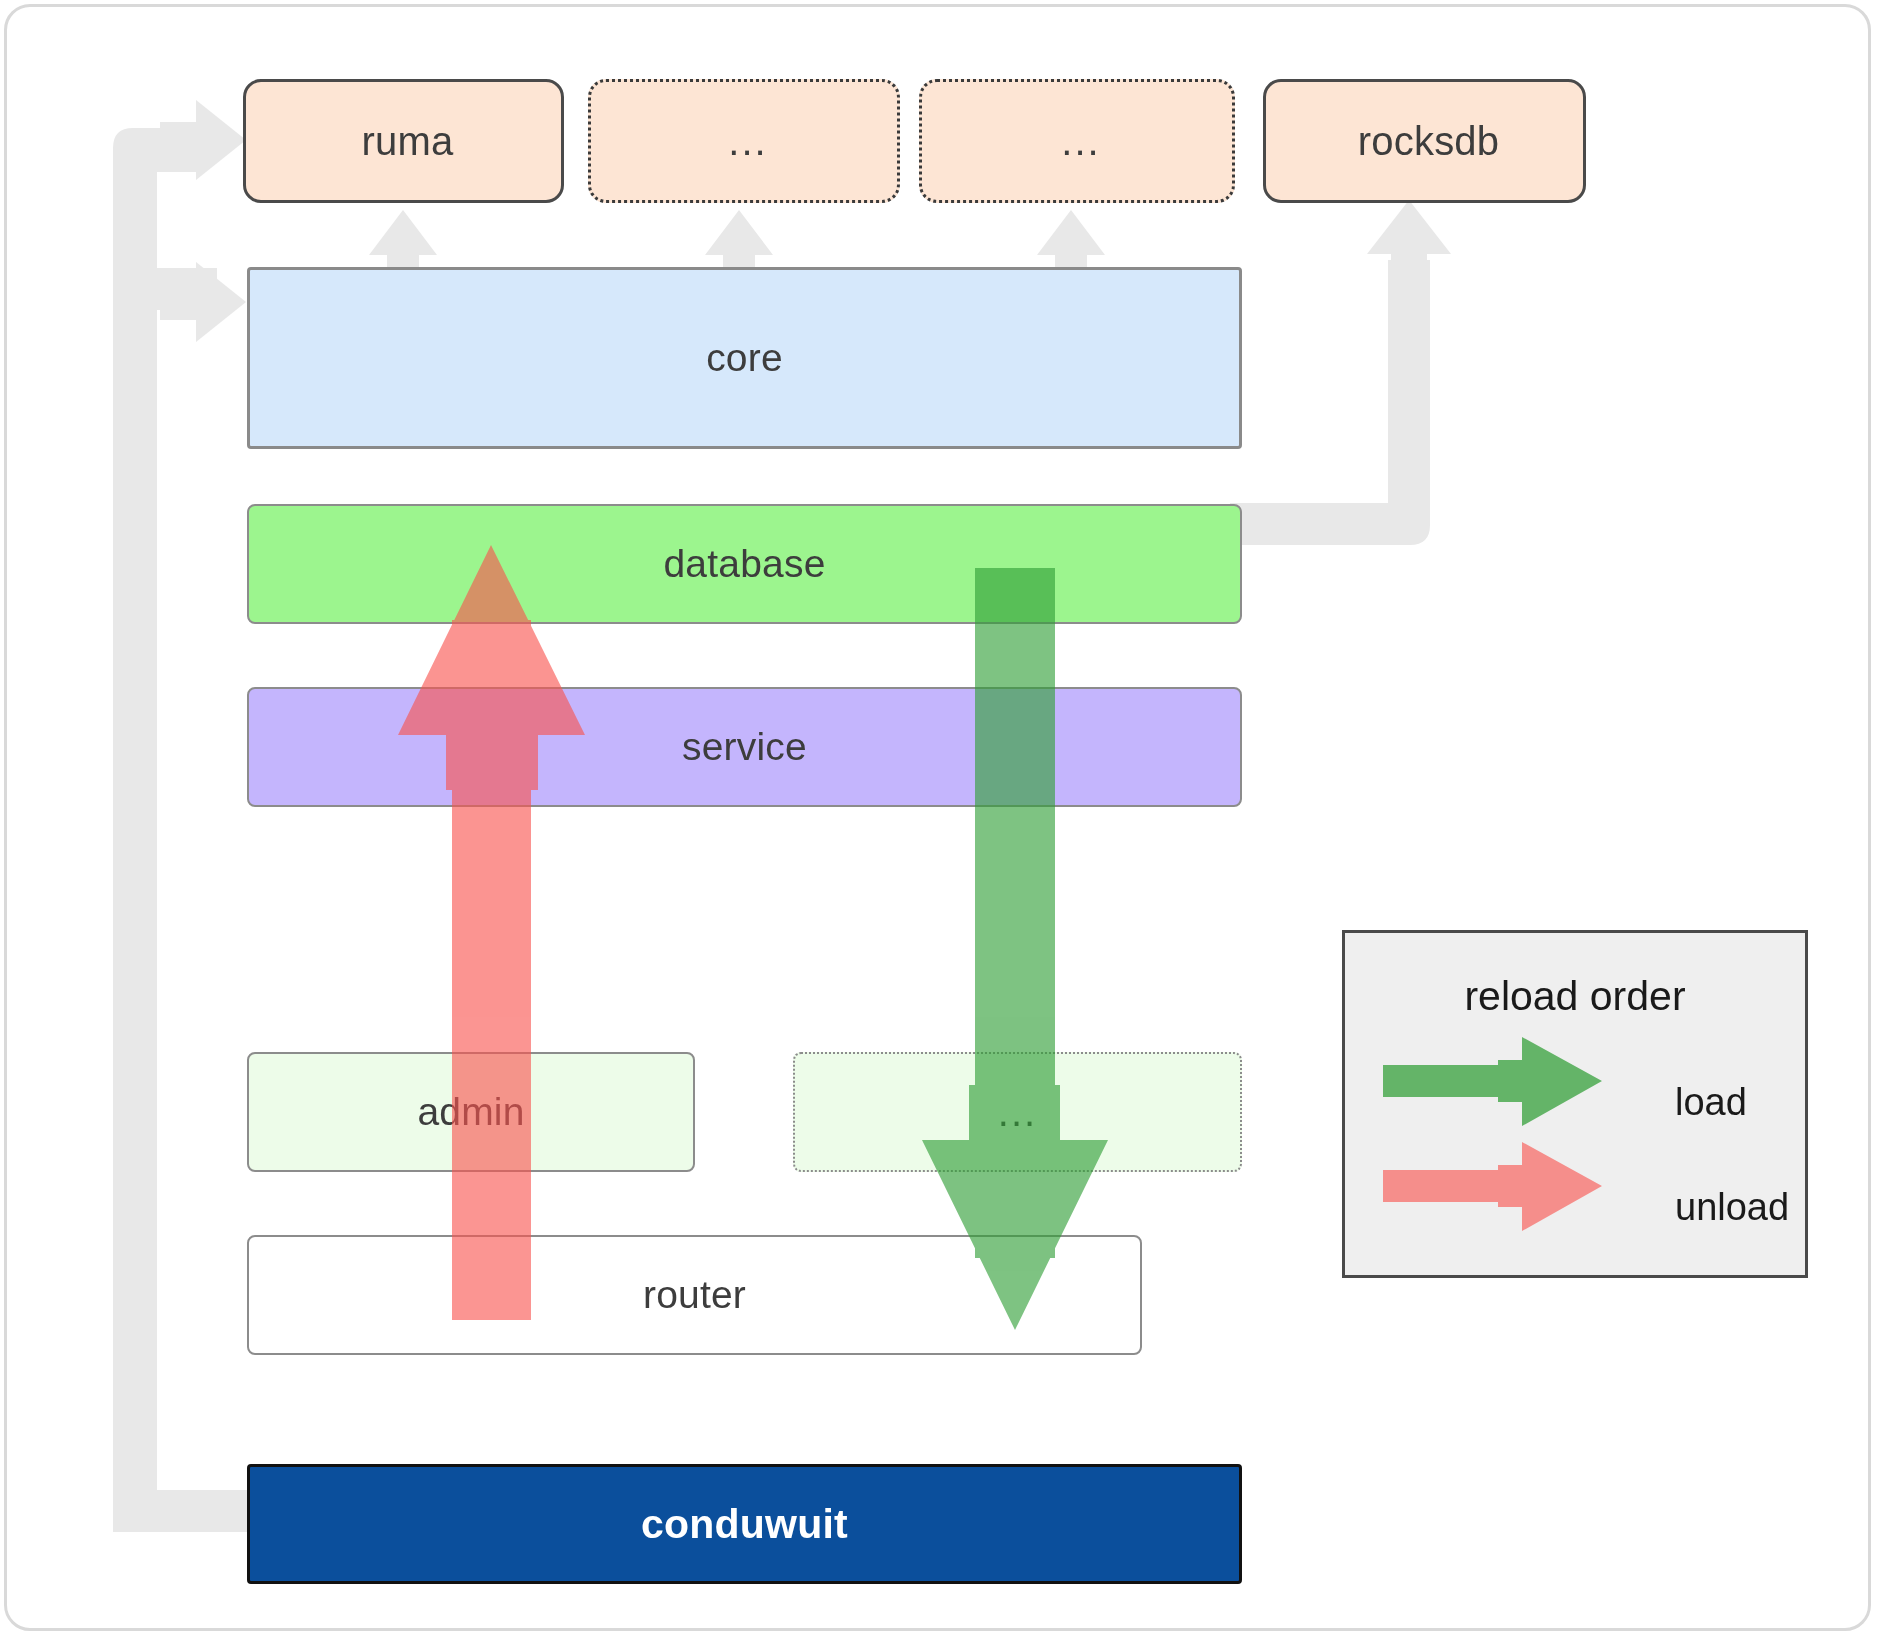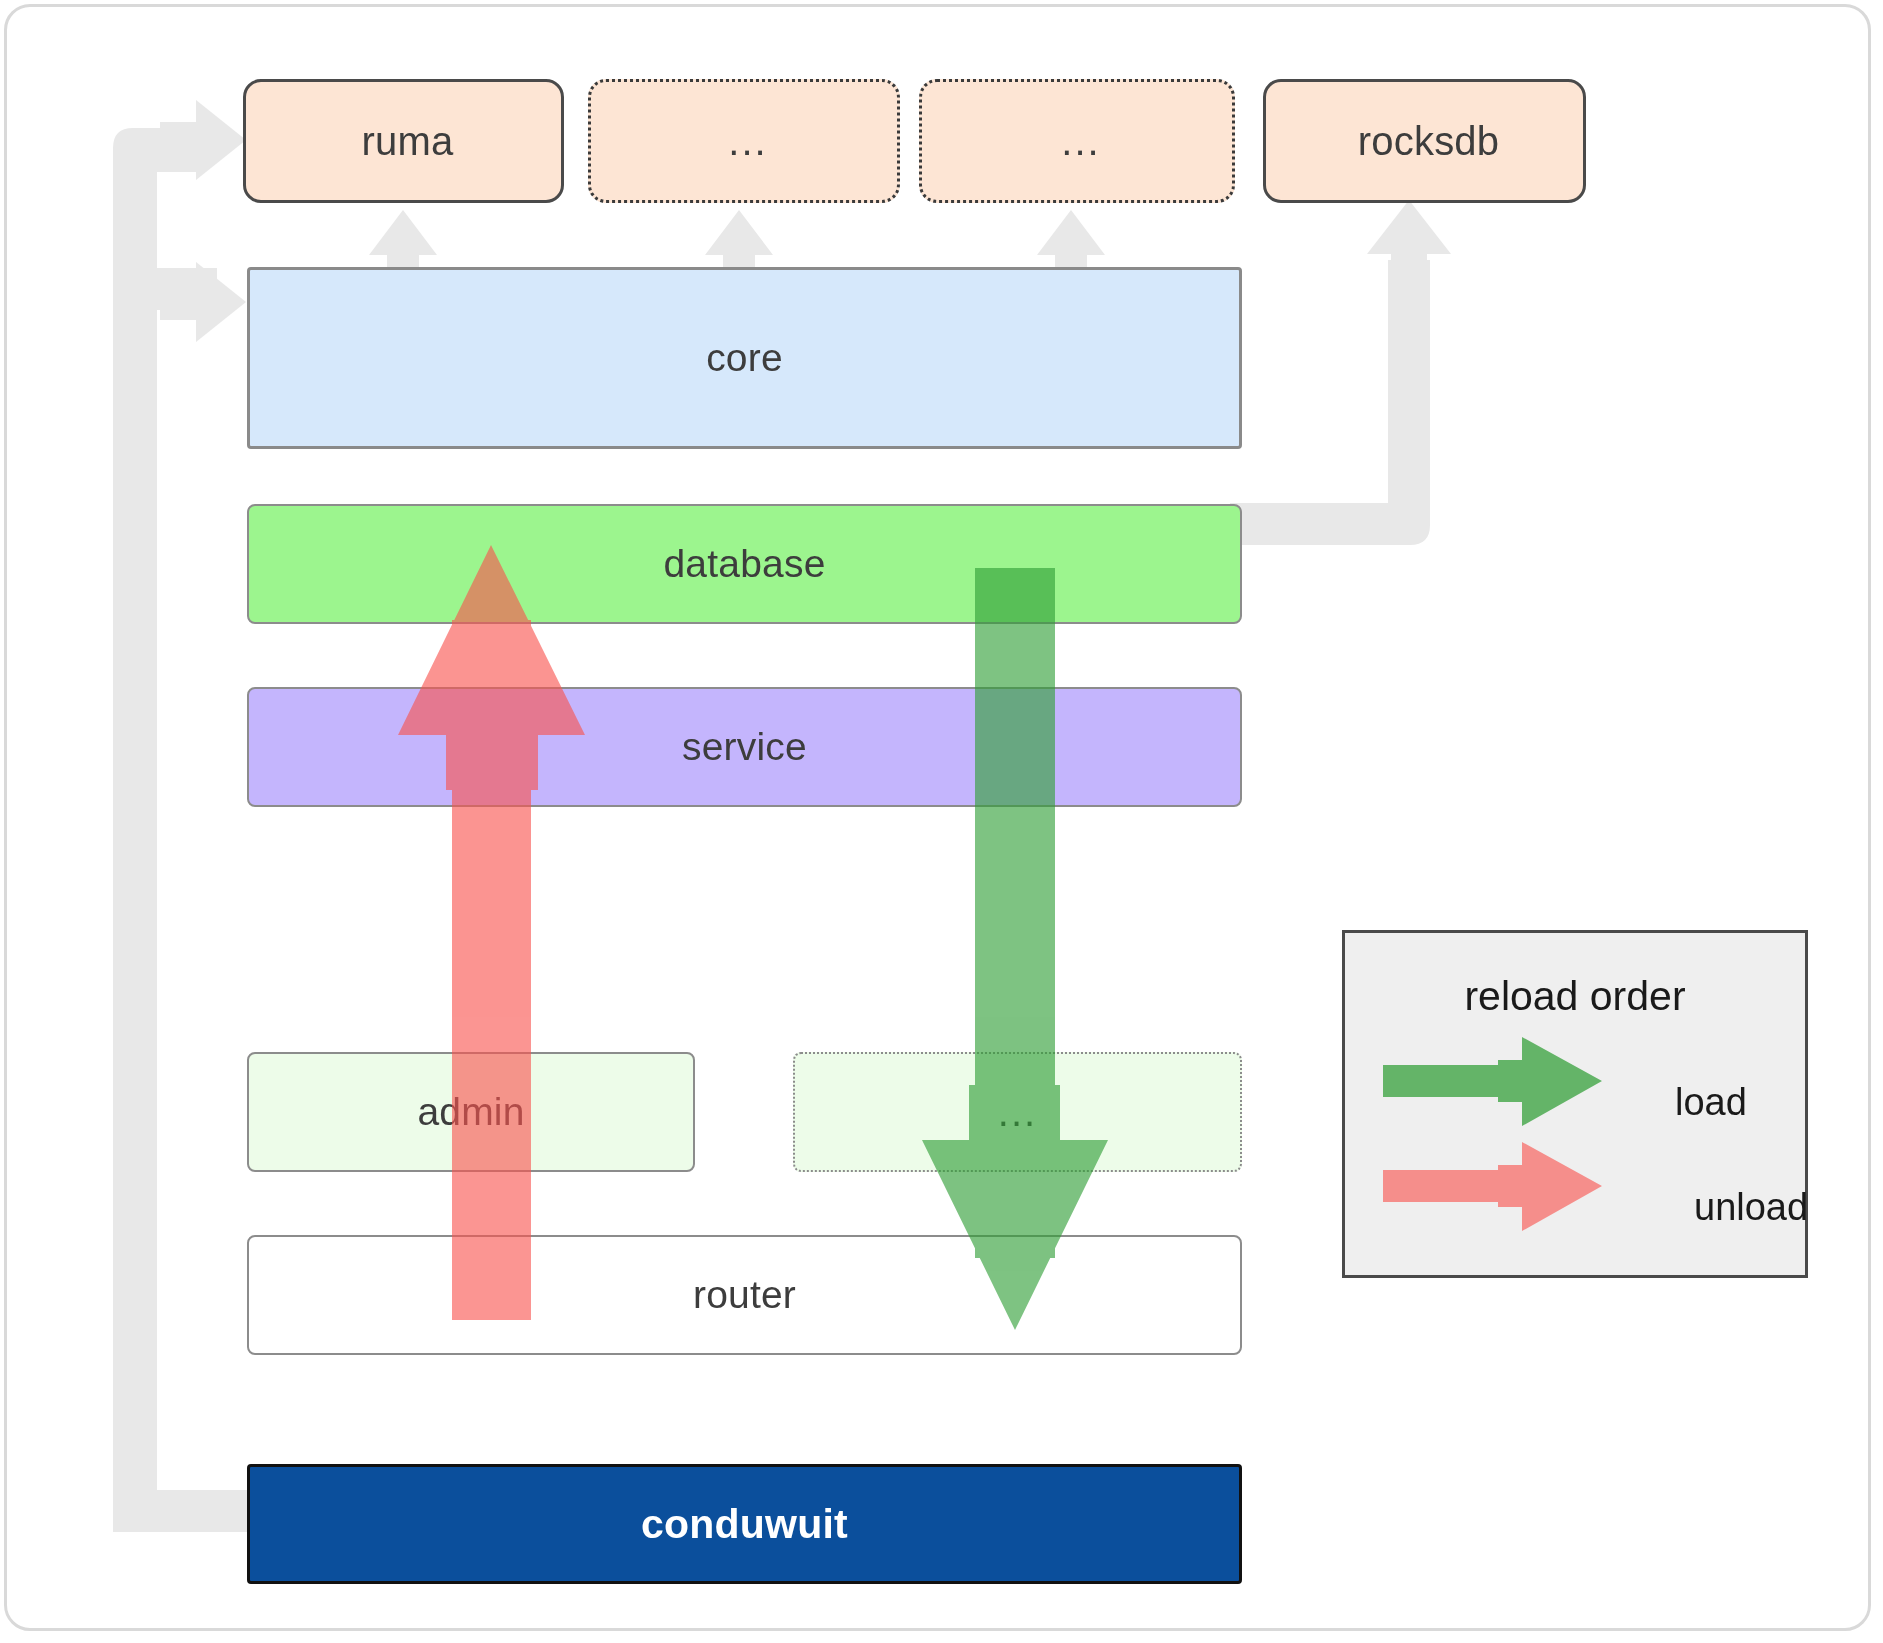--- a/index.html
+++ b/index.html
@@ -172,21 +172,21 @@
 
 
   <div class="node layer" style="left:247px; top:1052px; width:448px; height:120px; background:#edfce9;">
     <span>admin</span>
   </div>
 
   <div class="node layer dotted" style="left:793px; top:1052px; width:449px; height:120px; background:#edfce9;">
     <span class="ellipsis">...</span>
   </div>
 
-  <div class="node layer" style="left:247px; top:1235px; width:995px; height:120px; background:#ffffff;">
+  <div class="node layer" style="left:247px; top:1235px; width:895px; height:120px; background:#ffffff;">
     <span>router</span>
   </div>
 
   <div class="node root" style="left:247px; top:1464px; width:995px; height:120px;">
     <span>conduwuit</span>
   </div>
 
   <svg class="overlay over" viewBox="0 0 1883 1643">
 
     <g opacity="0.62">
@@ -196,21 +196,21 @@
 
     <g opacity="0.62">
       <rect x="975" y="568" width="80" height="690" fill="#2f9e35"></rect>
       <path d="M 1015 1330 L 922 1140 L 969 1140 L 969 1085 L 1060 1085 L 1060 1140 L 1108 1140 Z" fill="#2f9e35"></path>
     </g>
   </svg>
 
   <div class="legend" style="left:1342px; top:930px; width:466px; height:348px;">
     <div class="legend-title">reload order</div>
     <div class="legend-label" style="left:330px; top:148px;">load</div>
-    <div class="legend-label" style="left:330px; top:253px;margin-left:19px;">unload</div>
+    <div class="legend-label" style="left:330px; top:253px;">unload</div>
   </div>
 
   <svg class="overlay legendart" viewBox="0 0 1883 1643">
     <g opacity="0.72">
       <rect x="1383" y="1065" width="170" height="32" fill="#2f9e35"></rect>
       <path d="M 1602 1081 L 1522 1037 L 1522 1060 L 1498 1060 L 1498 1102 L 1522 1102 L 1522 1126 Z" fill="#2f9e35"></path>
     </g>
     <g opacity="0.62">
       <rect x="1383" y="1170" width="170" height="32" fill="#f9544f"></rect>
       <path d="M 1602 1186 L 1522 1142 L 1522 1165 L 1498 1165 L 1498 1207 L 1522 1207 L 1522 1231 Z" fill="#f9544f"></path>

